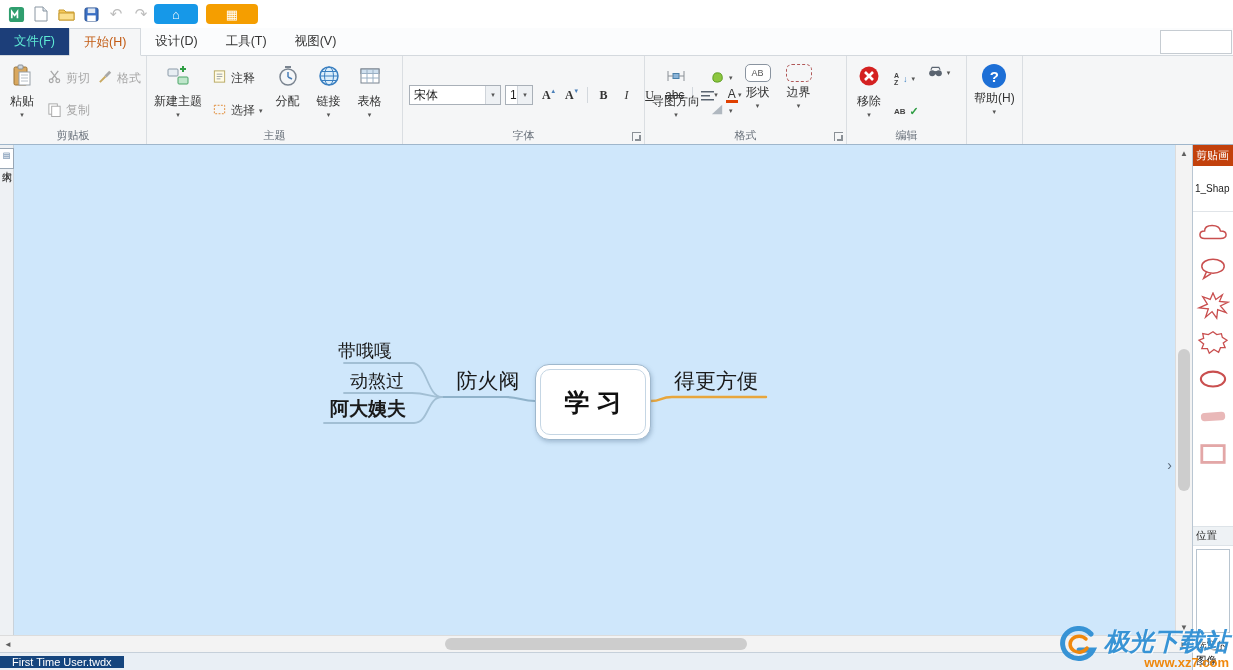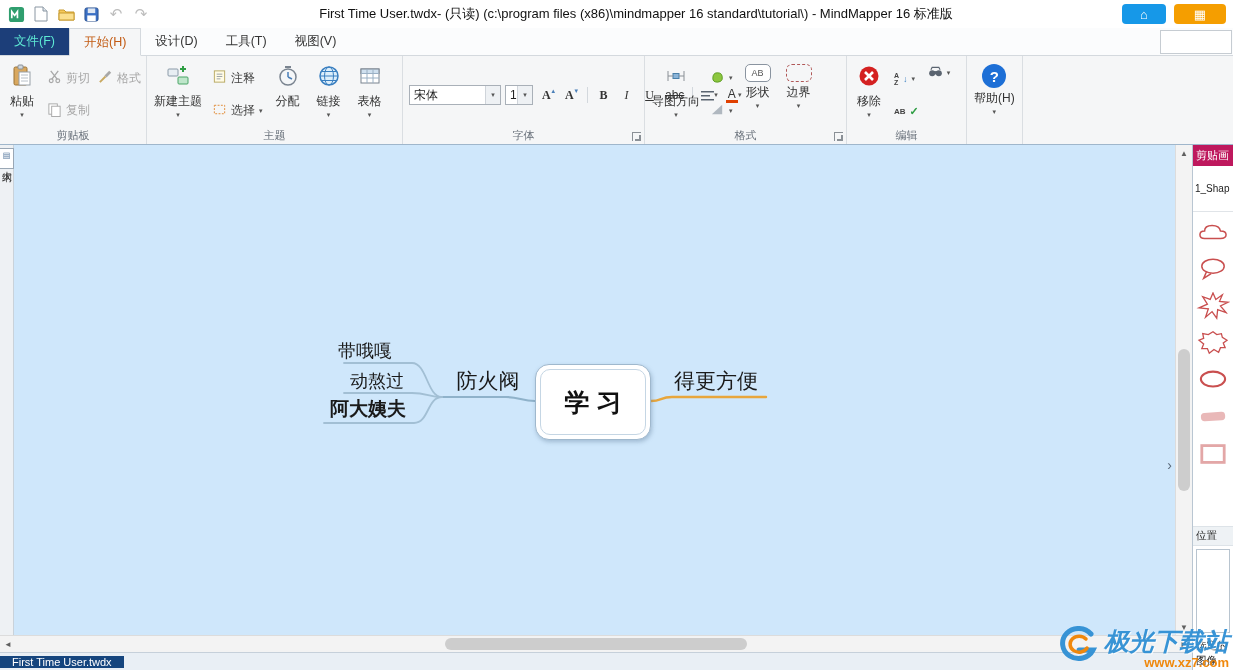--- a/index.html
+++ b/index.html
@@ -99,21 +99,21 @@
   .hscroll{height:17px;background:#f3f3f3;border-top:1px solid #dcdcdc;display:flex;align-items:stretch}
   .hs-btn{width:16px;display:flex;align-items:center;justify-content:center;font-size:8px;color:#606060}
   .hs-track{flex:1;position:relative}
   .hs-thumb{position:absolute;top:2px;bottom:2px;left:37%;width:26%;background:#cdcdcd;border-radius:6px}
 
   .statusbar{height:18px;background:#e9eff5;border-top:1px solid #c6d0da;display:flex;align-items:center}
   .doc-tab{background:#15457e;color:#fff;font-size:11px;display:flex;align-items:center;padding:0 12px;white-space:nowrap}
 
   
   .right-panel{width:41px;background:#fff;border-left:1px solid #b9c6d2;display:flex;flex-direction:column;overflow:hidden}
-  .rp-header{background:#be185d;color:#fff;font-size:11px;padding:3px;white-space:nowrap;overflow:hidden}
+  .rp-header{background:#c2410c;color:#fff;font-size:11px;padding:3px;white-space:nowrap;overflow:hidden}
   .rp-set{font-size:10px;padding:17px 2px;border-bottom:1px solid #e0e4e8;white-space:nowrap;overflow:hidden;color:#222;background:#fff}
   .rp-list{flex:1;display:flex;flex-direction:column;align-items:center;gap:5px;padding:4px 0;overflow:hidden}
   .rp-item{width:36px;height:32px;display:flex;align-items:center;justify-content:center;flex:none}
   .rp-pos-label{font-size:10.5px;background:#eef2f5;border-top:1px solid #dde3e8;border-bottom:1px solid #dde3e8;padding:2px 3px}
   .rp-pos-box{height:84px;margin:3px;border:1px solid #b8c4cf;background:#fff;flex:none}
   .rp-selected{font-size:10.5px;padding:2px 3px;line-height:1.45;color:#222}
 
   
   .watermark{position:absolute;right:4px;bottom:0;display:flex;align-items:center;gap:3px;z-index:30;pointer-events:none;opacity:.95}
   .wm-text{display:flex;flex-direction:column;align-items:flex-end}
@@ -146,21 +146,20 @@
     <span class="tb-icon">
       <svg width="15" height="15" viewBox="0 0 16 16">
           <rect x="1" y="1" width="14" height="14" rx="2" fill="#3a6fc4" stroke="#2a518f"></rect>
           <rect x="4" y="1.5" width="8" height="5" fill="#dfe7f2"></rect>
           <rect x="3.5" y="9" width="9" height="6" fill="#fff"></rect>
         </svg>
     </span>
     <span class="tb-icon dim">↶</span>
     <span class="tb-icon dim">↷</span>
   </div>
-  <div class="tb-title">First Time User.twdx-  (只读)  (c:\program files (x86)\mindmapper 16 standard\tutorial\) - MindMapper 16 标准版</div>
   <div class="tb-right">
     <span class="tb-btn blue">⌂</span>
     <span class="tb-btn orange">▦</span>
   </div>
 </div>
 
 <div class="tabrow">
   <div class="tab file">文件(F)</div>
   <div class="tab active">开始(H)</div>
   <div class="tab">设计(D)</div>

